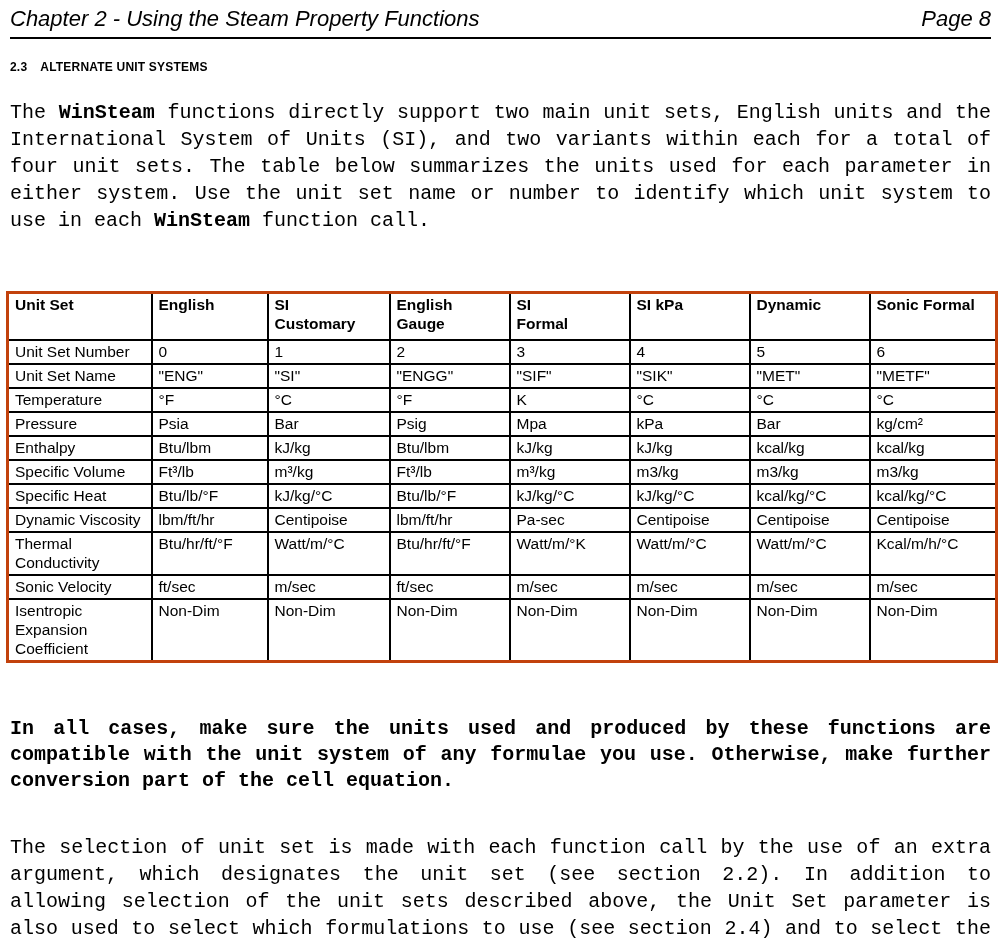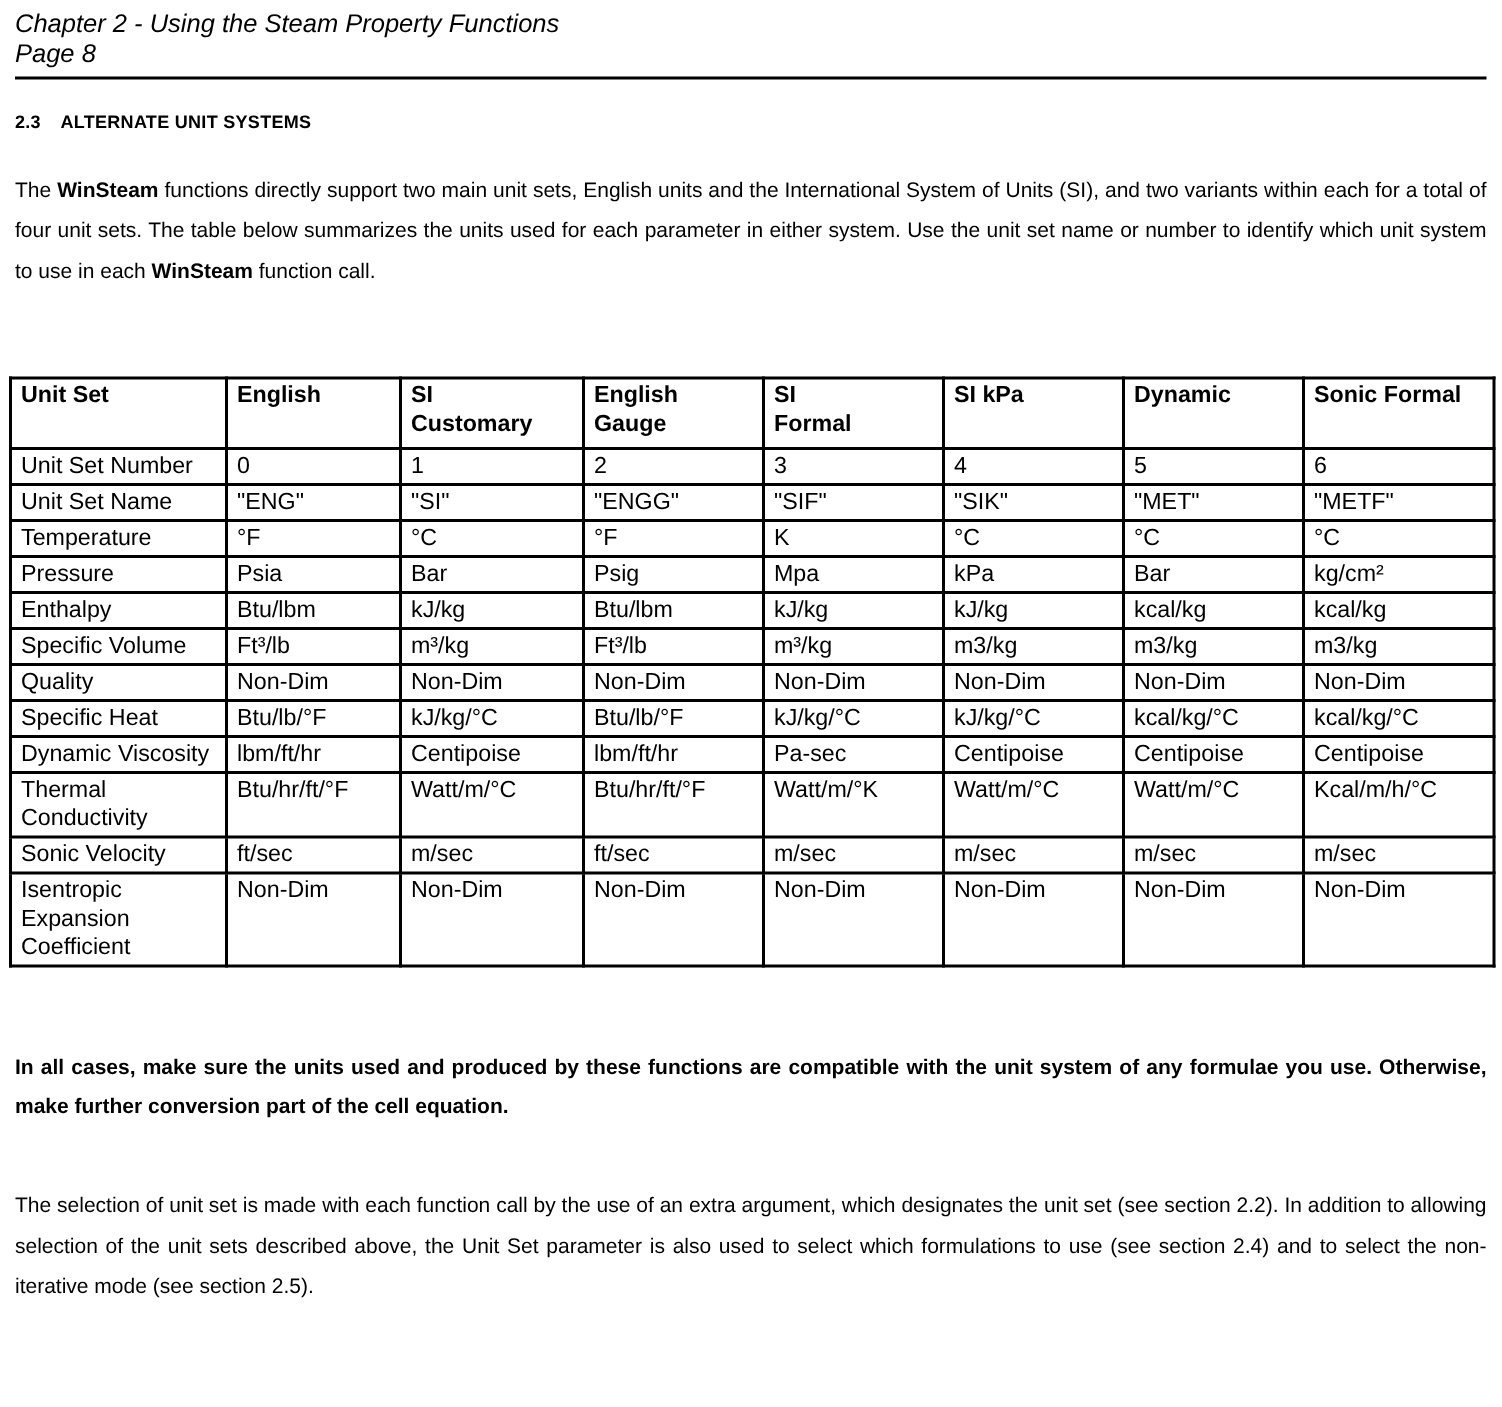--- a/index.html
+++ b/index.html
@@ -16,51 +16,51 @@
     padding: 0 10px;
     overflow: hidden;
     background: #ffffff;
   }
   
   .running-header {
     display: flex;
     justify-content: space-between;
     align-items: baseline;
     font-style: italic;
-    font-size: 17px;
+    font-size: 22px;
     padding: 6px 0 5px 0;
     border-bottom: 2px solid #000000;
-    flex-direction: column;
   }
   
   .section-heading {
     font-size: 12px;
     font-weight: bold;
     margin: 21px 0 0 0;
     letter-spacing: 0.2px;
   }
   .section-heading .section-number { margin-right: 13px; }
   
   .body-text {
-    font-size: 14px;
+    font-size: 20px;
     line-height: 27px;
     text-align: justify;
     margin: 0;
+    font-family: Liberation Mono, monospace;
   }
   .intro-para   { margin-top: 25px; }
   .warning-para { margin-top: 53px; font-weight: bold; line-height: 26px; }
   .closing-para { margin-top: 40px; }
   
   table.unit-table {
     border-collapse: collapse;
     table-layout: fixed;
     width: 989px;
     margin-top: 57px;
     margin-left: -4px;
-    border: 1px solid #c2410c;
+    border: 3px solid #c2410c;
     font-size: 15.5px;
     line-height: 19px;
   }
   table.unit-table th,
   table.unit-table td {
     border: 2px solid #000000;
     vertical-align: top;
     text-align: left;
     padding: 1px 4px 2px 6px;
     overflow: hidden;
@@ -175,30 +175,20 @@
           <th>Specific Volume</th>
           <td>Ft³/lb</td>
           <td>m³/kg</td>
           <td>Ft³/lb</td>
           <td>m³/kg</td>
           <td>m3/kg</td>
           <td>m3/kg</td>
           <td>m3/kg</td>
         </tr>
         <tr>
-          <th>Quality</th>
-          <td>Non-Dim</td>
-          <td>Non-Dim</td>
-          <td>Non-Dim</td>
-          <td>Non-Dim</td>
-          <td>Non-Dim</td>
-          <td>Non-Dim</td>
-          <td>Non-Dim</td>
-        </tr>
-        <tr>
           <th>Specific Heat</th>
           <td>Btu/lb/°F</td>
           <td>kJ/kg/°C</td>
           <td>Btu/lb/°F</td>
           <td>kJ/kg/°C</td>
           <td>kJ/kg/°C</td>
           <td>kcal/kg/°C</td>
           <td>kcal/kg/°C</td>
         </tr>
         <tr>

